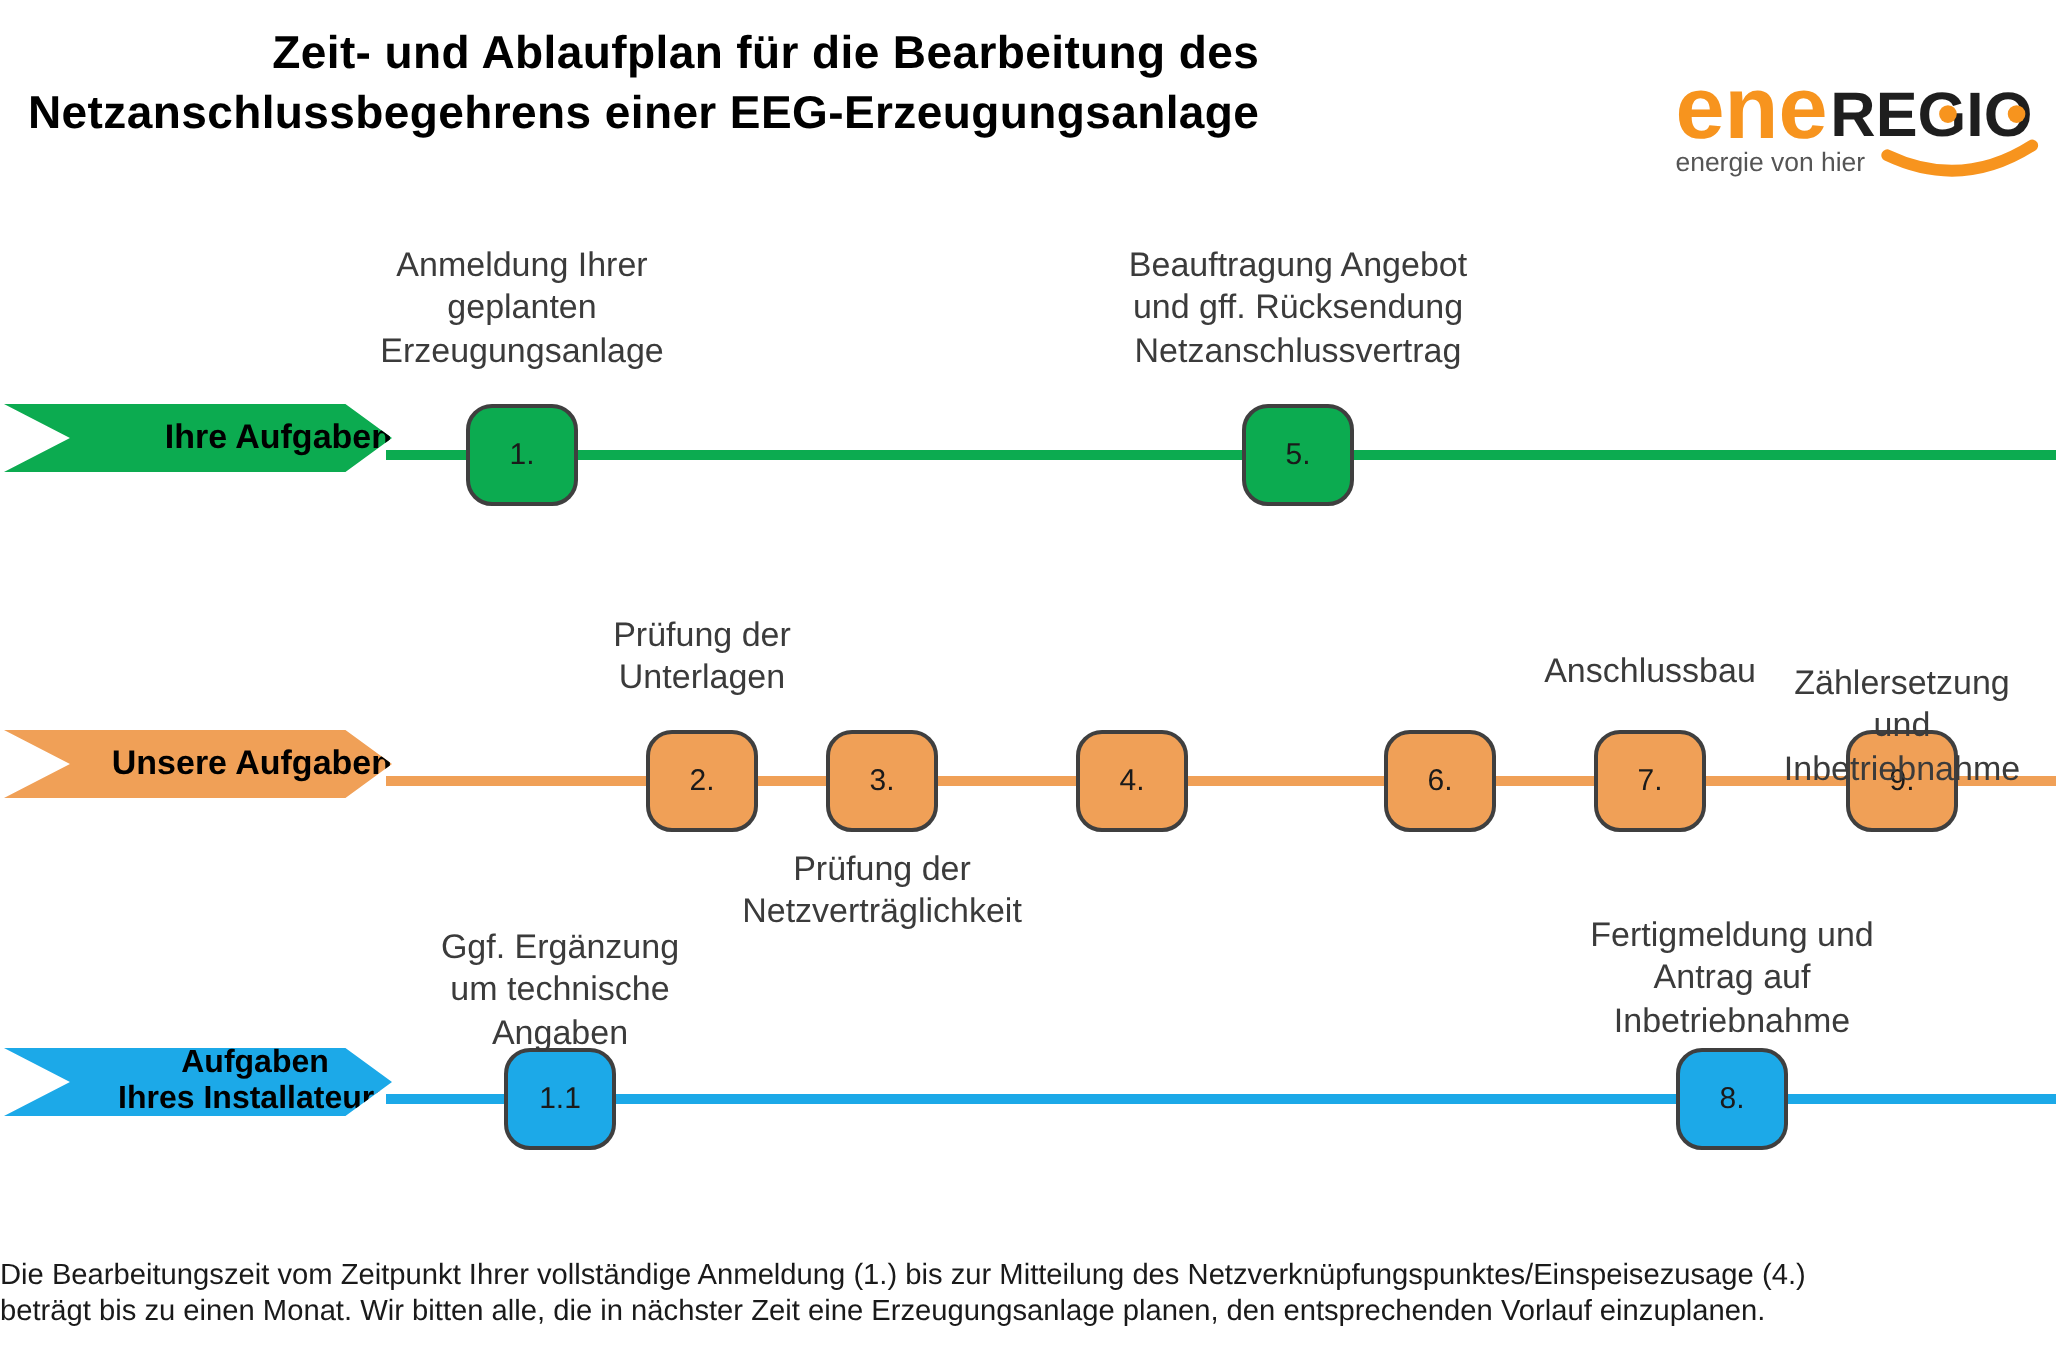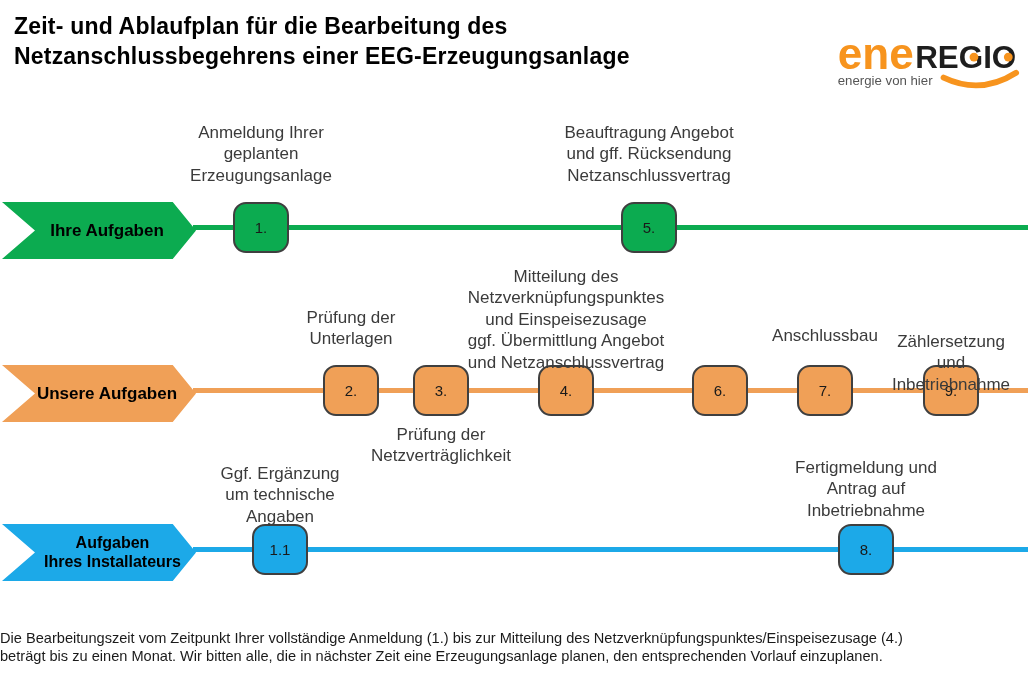--- a/index.html
+++ b/index.html
@@ -3,33 +3,33 @@
 <meta charset="utf-8">
 <style>
   html,body{margin:0;padding:0;background:#fff;}
   .page{
     position:relative;width:1030px;height:679px;background:#fff;
     font-family:"Liberation Sans",sans-serif;overflow:hidden;color:#000;
   }
   .title{
     position:absolute;left:14px;top:12px;margin:0;
     font-size:23px;font-weight:bold;line-height:1.3;color:#000;
-    white-space:pre-line;letter-spacing:0.2px;
+    white-space:pre-line;letter-spacing:0.2px;text-align:right;
   }
   
   .logo{position:absolute;right:8px;top:20px;width:196px;height:78px;}
   
   .lane-line{position:absolute;left:193px;right:2px;height:5px;}
   .line-green{top:225px;background:#0CAB50;}
   .line-orange{top:388px;background:#F0A057;}
   .line-blue{top:547px;background:#1CA9E8;}
   .lane-arrow{
-    position:absolute;left:2px;width:194px;height:57px;
+    position:absolute;left:2px;width:194px;height:34px;
     clip-path:polygon(0 0,88% 0,100% 50%,88% 100%,0 100%,17% 50%);
-    display:flex;align-items:center;justify-content:center;
+    display:flex;align-items:center;justify-content:flex-end;
     padding-left:16px;box-sizing:border-box;
   }
   .arrow-green{top:202px;background:#0CAB50;}
   .arrow-orange{top:365px;background:#F0A057;}
   .arrow-blue{top:524px;background:#1CA9E8;}
   .lane-arrow span{
     font-weight:bold;font-size:17px;color:#000;text-align:center;
     white-space:pre-line;line-height:1.15;
   }
   .arrow-blue span{font-size:16px;margin-left:11px;}
@@ -127,25 +127,20 @@
 geplanten
 Erzeugungsanlage</div>
   <div class="step-label" style="left:649px;top:122px;">Beauftragung Angebot
 und gff. Rücksendung
 Netzanschlussvertrag</div>
 
   <div class="step-label" style="left:351px;top:307px;">Prüfung der
 Unterlagen</div>
   <div class="step-label" style="left:441px;top:424px;">Prüfung der
 Netzverträglichkeit</div>
-  <div class="step-label" style="left:566px;top:266px;">Mitteilung des
-Netzverknüpfungspunktes
-und Einspeisezusage
-ggf. Übermittlung Angebot
-und Netzanschlussvertrag</div>
   <div class="step-label" style="left:825px;top:325px;">Anschlussbau</div>
   <div class="step-label" style="left:951px;top:307px;margin-top:24px;">Zählersetzung und
 Inbetriebnahme</div>
 
   <div class="step-label" style="left:280px;top:463px;">Ggf. Ergänzung
 um technische
 Angaben</div>
   <div class="step-label" style="left:866px;top:457px;">Fertigmeldung und
 Antrag auf
 Inbetriebnahme</div>

